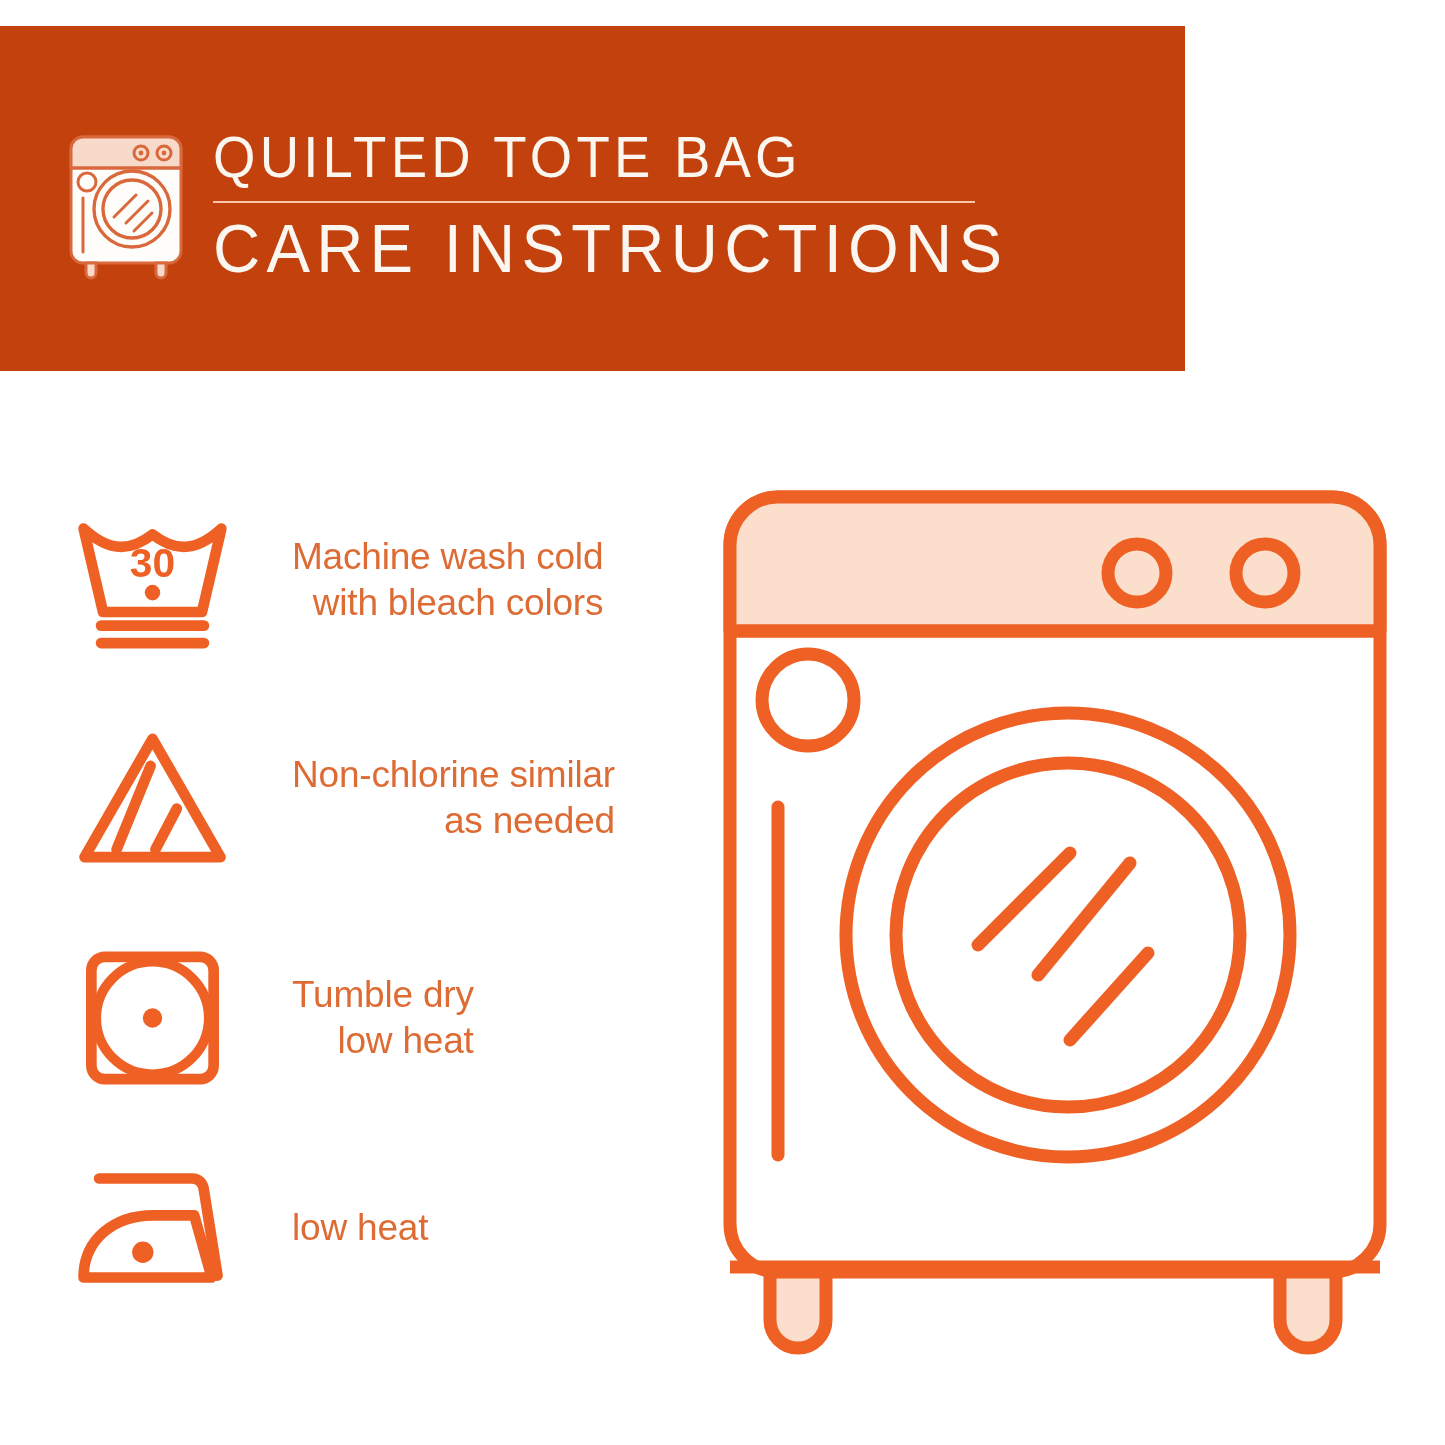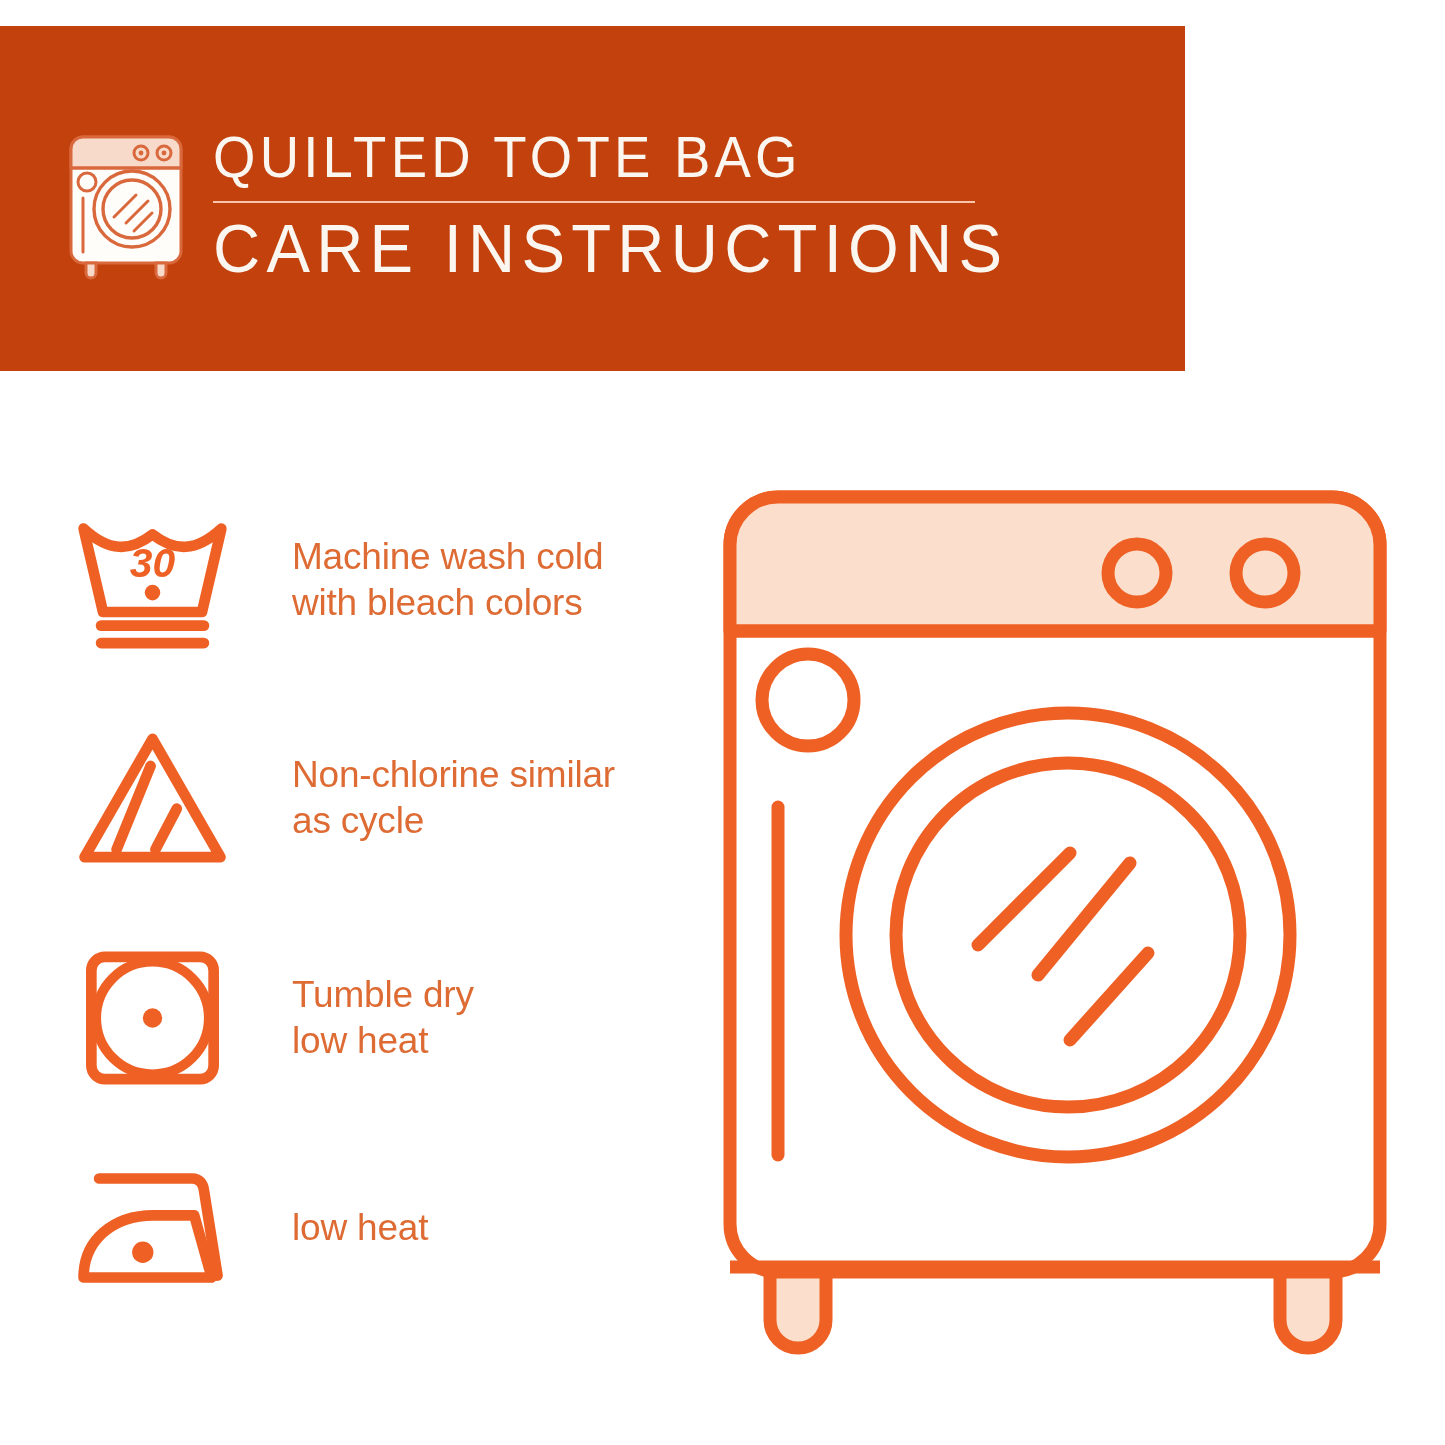--- a/index.html
+++ b/index.html
@@ -88,29 +88,29 @@
   .care-row.r1 { top: 370px; }
   .care-row.r2 { top: 590px; }
   .care-row.r3 { top: 800px; }
 
   .care-symbol {
     width: 165px;
     min-width: 165px;
     height: 165px;
     display: flex;
     align-items: center;
-    font-style: italic;
   }
   .care-text {
     margin-left: 57px;
     color: #DD6B33;
     font-size: 37px;
     line-height: 46px;
     font-weight: 500;
     letter-spacing: -0.2px;
+    text-align: right;
   }
   .care-text .ln { display: block; white-space: nowrap; }
 
   
   .machine-illustration {
     position: absolute;
     left: 700px;
     top: 455px;
     width: 710px;
     height: 930px;
@@ -182,21 +182,21 @@
   <div class="care-row r1">
     <div class="care-symbol">
       <svg viewBox="0 0 170 150" width="165" height="146">
         <path d="M85 14 L155 136 L15 136 Z" fill="none" stroke="#EF6024" stroke-width="11" stroke-linejoin="round"></path>
         <line x1="83" y1="42" x2="48" y2="128" stroke="#EF6024" stroke-width="11" stroke-linecap="round"></line>
         <line x1="110" y1="86" x2="88" y2="128" stroke="#EF6024" stroke-width="11" stroke-linecap="round"></line>
       </svg>
     </div>
     <div class="care-text">
       <span class="ln">Non-chlorine similar</span>
-      <span class="ln">as cycle</span>
+      <span class="ln">as needed</span>
     </div>
   </div>
 
   <div class="care-row r2">
     <div class="care-symbol">
       <svg viewBox="0 0 170 150" width="165" height="146">
         <rect x="22" y="12" width="126" height="126" rx="14" fill="none" stroke="#EF6024" stroke-width="11"></rect>
         <ellipse cx="85" cy="75" rx="58" ry="58" fill="none" stroke="#EF6024" stroke-width="10"></ellipse>
         <circle cx="85" cy="75" r="10" fill="#EF6024"></circle>
       </svg>

